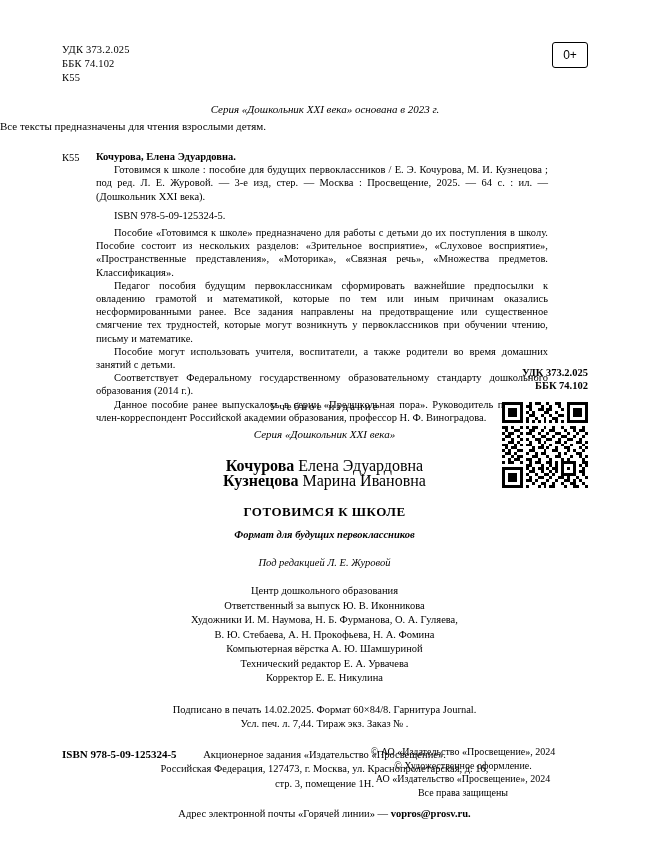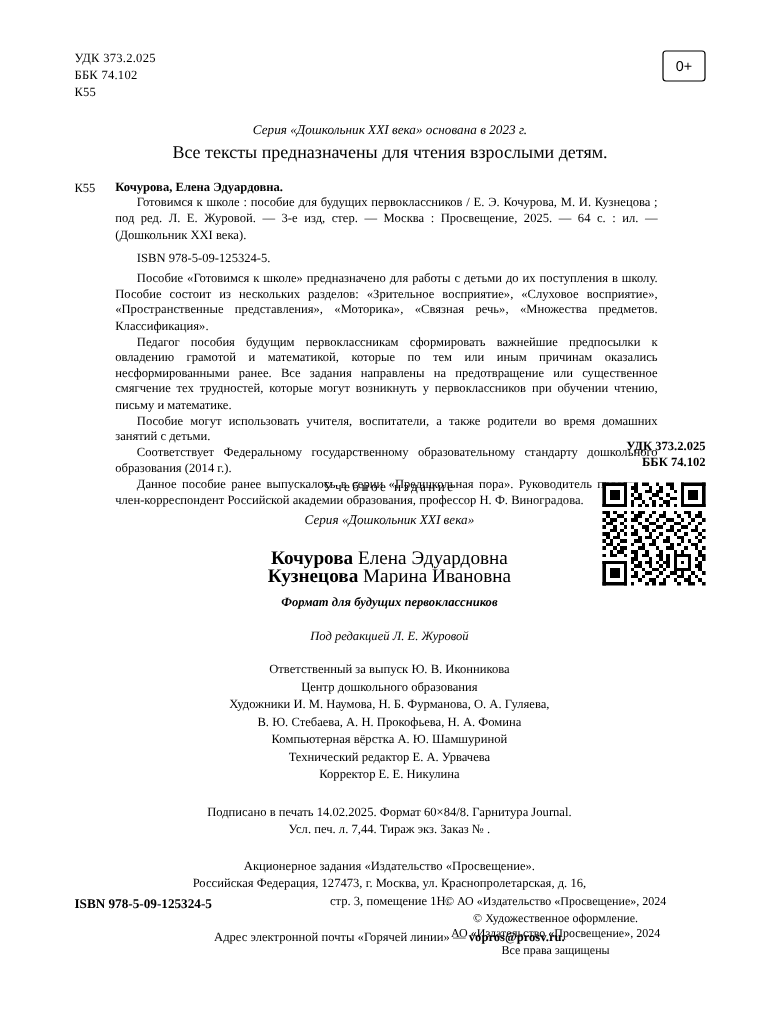--- a/index.html
+++ b/index.html
@@ -54,22 +54,21 @@
     left: 0; right: 0;
     top: 103px;
     text-align: center;
     font-size: 11px;
     font-style: italic;
   }
   .all-texts-line {
     position: absolute;
     left: 0; right: 0;
     top: 120px;
-    text-align: center;
-    font-size: 15px;
+    font-size: 11px;
   }
 
   
   .k55-label {
     position: absolute;
     left: 62px;
     top: 152px;
     font-size: 10.5px;
   }
   .biblio {
@@ -464,26 +463,27 @@
 
     <div class="author-line">
       <span class="bold">Кочурова</span>
       <span>Елена Эдуардовна</span>
     </div>
     <div class="author-line">
       <span class="bold">Кузнецова</span>
       <span>Марина Ивановна</span>
     </div>
 
+    <div class="title-main">ГОТОВИМСЯ К ШКОЛЕ</div>
     <div class="subtitle-main">Формат для будущих первоклассников</div>
     <div class="edited-by">Под редакцией Л. Е. Журовой</div>
 
     <div class="staff">
+      <div>Центр дошкольного образования</div>
       <div>Ответственный за выпуск Ю. В. Иконникова</div>
-      <div>Центр дошкольного образования</div>
       <div>Художники И. М. Наумова, Н. Б. Фурманова, О. А. Гуляева,</div>
       <div>В. Ю. Стебаева, А. Н. Прокофьева, Н. А. Фомина</div>
       <div>Компьютерная вёрстка А. Ю. Шамшуриной</div>
       <div>Технический редактор Е. А. Урвачева</div>
       <div>Корректор Е. Е. Никулина</div>
     </div>
 
     <div class="print-info">
       <div>Подписано в печать 14.02.2025. Формат 60×84/8. Гарнитура Journal.</div>
       <div>Усл. печ. л. 7,44. Тираж           экз. Заказ №           .</div>

